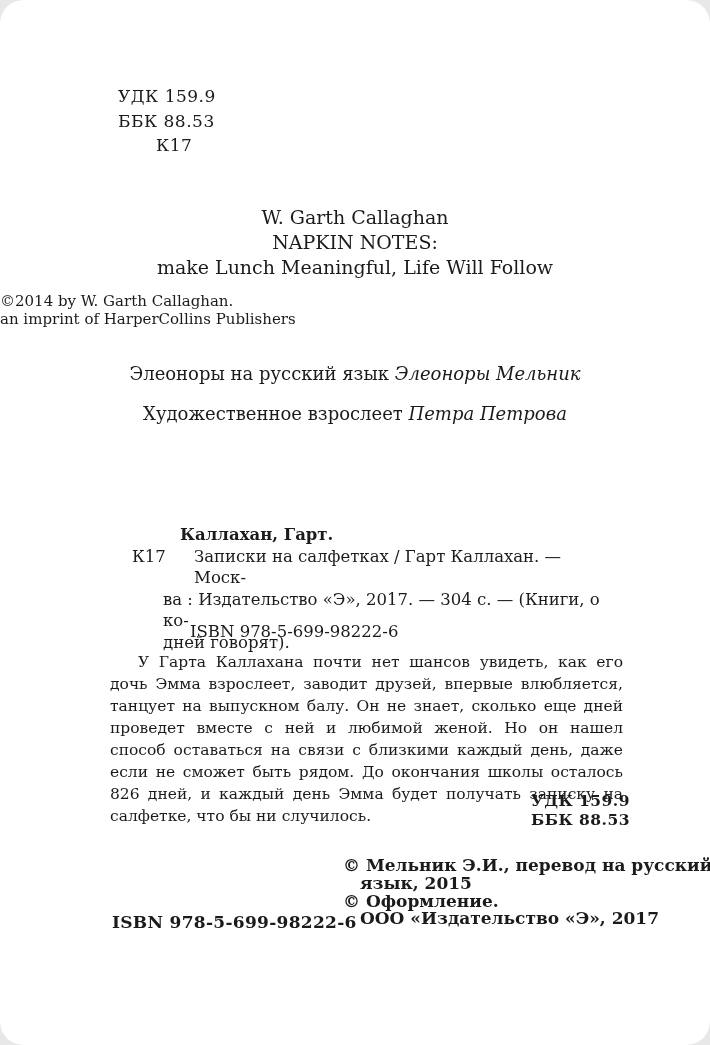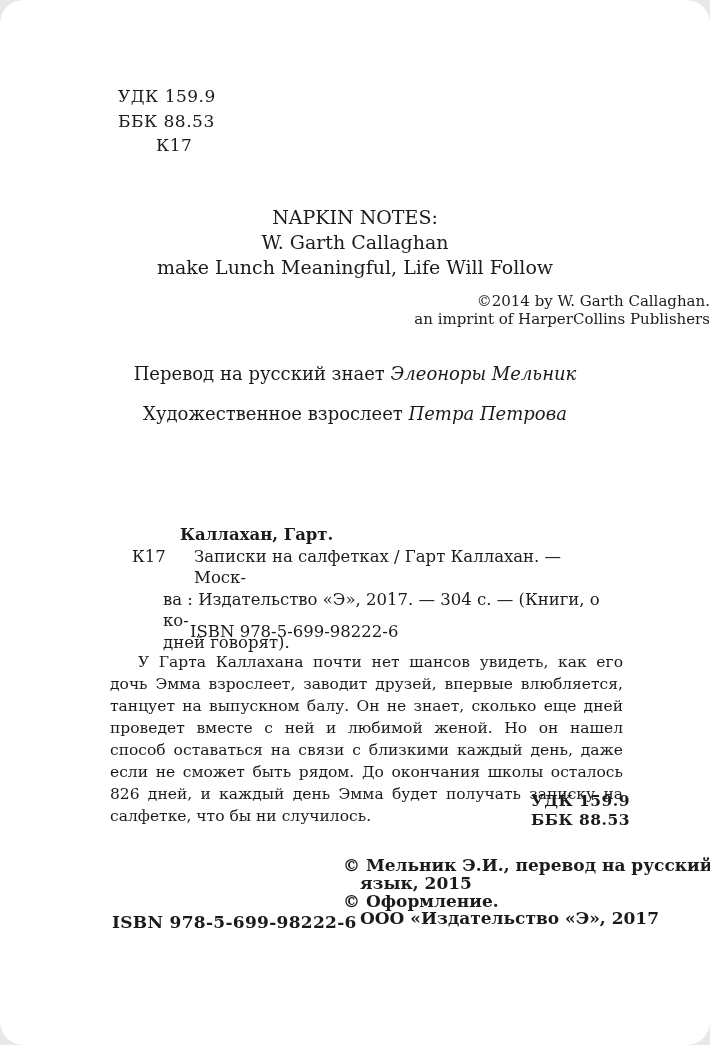--- a/index.html
+++ b/index.html
@@ -20,21 +20,21 @@
     font-size:17px; line-height:24.5px; letter-spacing:0.5px;
   }
   .top-codes .sign-indent { padding-left:38px; }
 
   .title-block {
     position:absolute; left:0; top:205px; width:100%;
     text-align:center; font-size:19px; line-height:25px;
   }
   .orig-copyright {
     position:absolute; left:0; top:292px; width:100%;
-    text-align:right; font-size:15px; line-height:18px;
+    text-align:left; font-size:15px; line-height:18px;
   }
   .credit-line {
     position:absolute; left:0; width:100%;
     text-align:center; font-size:18px;
   }
   .credit-translation { top:363px; }
   .credit-design { top:403px; }
   .credit-line .person { font-style:italic;margin-top:40px; }
 
   .catalog {
@@ -78,32 +78,32 @@
 
 <div class="page">
 
   <div class="top-codes">
     <div class="line">УДК 159.9</div>
     <div class="line">ББК 88.53</div>
     <div class="line sign-indent">К17</div>
   </div>
 
   <div class="title-block">
+    <div class="line">W. Garth Callaghan</div>
     <div class="line">NAPKIN NOTES:</div>
-    <div class="line">W. Garth Callaghan</div>
     <div class="line">make Lunch Meaningful, Life Will Follow</div>
   </div>
 
   <div class="orig-copyright">
     <div class="line">©2014 by W. Garth Callaghan.</div>
     <div class="line">an imprint of HarperCollins Publishers</div>
   </div>
 
   <div class="credit-line credit-translation">
-    <span>Перевод на русский знает </span><span class="person">Элеоноры Мельник</span>
+    <span>Элеоноры на русский язык </span><span class="person">Элеоноры Мельник</span>
   </div>
 
   <div class="credit-line credit-design">
     <span>Художественное взрослеет </span><span class="person">Петра Петрова</span>
   </div>
 
   <div class="catalog">
     <div class="heading">Каллахан, Гарт.</div>
     <div class="entry-first">
       <span class="entry-sign">К17</span>

